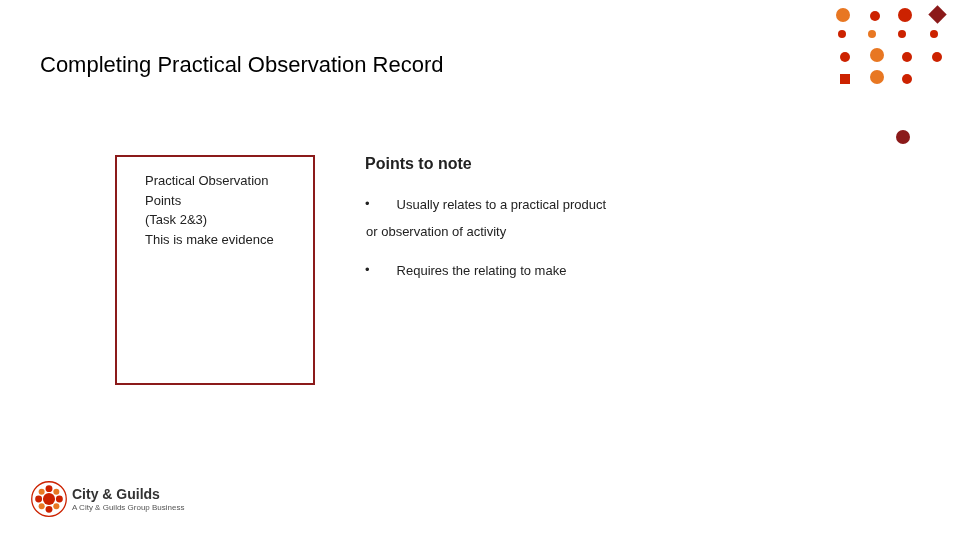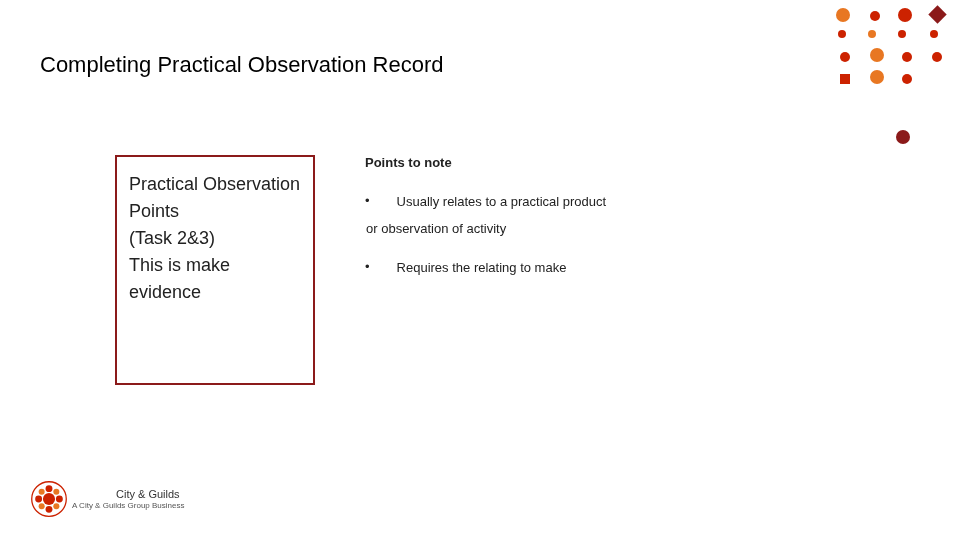--- a/index.html
+++ b/index.html
@@ -24,34 +24,34 @@
     }
 
     .doc-card {
       position: absolute;
       top: 155px;
       left: 115px;
       width: 200px;
       height: 230px;
       border: 2px solid #8b1a1a;
       background: #fff;
-      padding: 14px 12px;
-      font-size: 18px;
+      padding: 14px 28px;
+      font-size: 13px;
       color: #222;
       line-height: 1.5;
     }
 
     .points-section {
       position: absolute;
       top: 155px;
       left: 365px;
     }
 
     .points-title {
-      font-size: 13px;
+      font-size: 16px;
       font-weight: bold;
       color: #222;
       margin-bottom: 22px;
     }
 
     .bullet-item {
       display: flex;
       align-items: flex-start;
       margin-bottom: 6px;
     }
@@ -180,16 +180,16 @@
     <circle cx="22" cy="10" r="4" fill="#cc2200"></circle>
     <circle cx="22" cy="34" r="4" fill="#cc2200"></circle>
     <circle cx="10" cy="22" r="4" fill="#cc2200"></circle>
     <circle cx="34" cy="22" r="4" fill="#cc2200"></circle>
     <circle cx="13.5" cy="13.5" r="3.5" fill="#e87722"></circle>
     <circle cx="30.5" cy="13.5" r="3.5" fill="#e87722"></circle>
     <circle cx="13.5" cy="30.5" r="3.5" fill="#e87722"></circle>
     <circle cx="30.5" cy="30.5" r="3.5" fill="#e87722"></circle>
   </svg>
   <div class="logo-text-block">
-    <div style="font-weight:normal;font-size:11px;margin-left:44px;">City &amp; Guilds</div>
+    <div style="font-weight:bold;font-size:14px;">City &amp; Guilds</div>
     <div style="font-size:8px;color:#555;">A City &amp; Guilds Group Business</div>
   </div>
 </div>
 
 </body></html>

